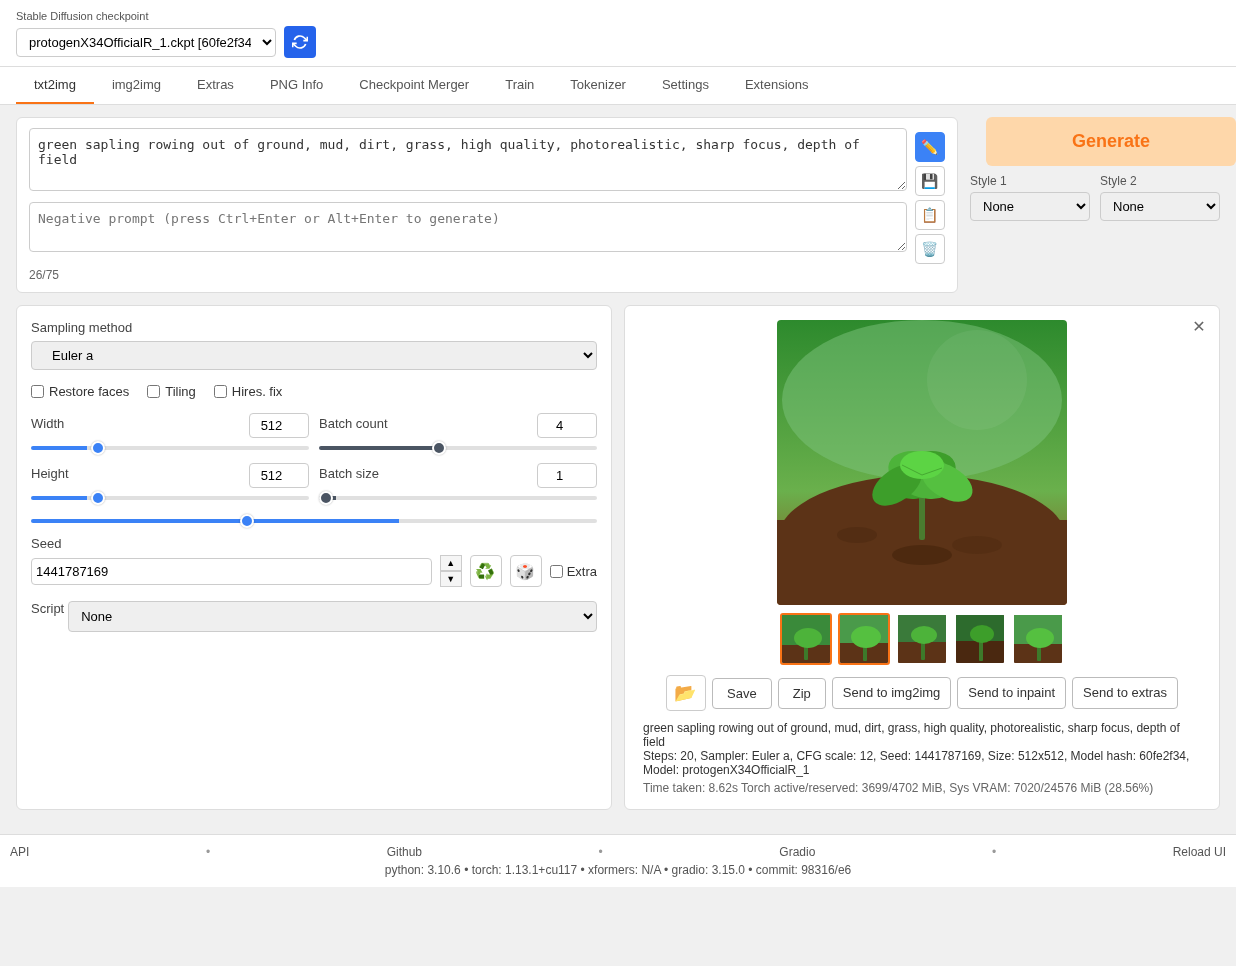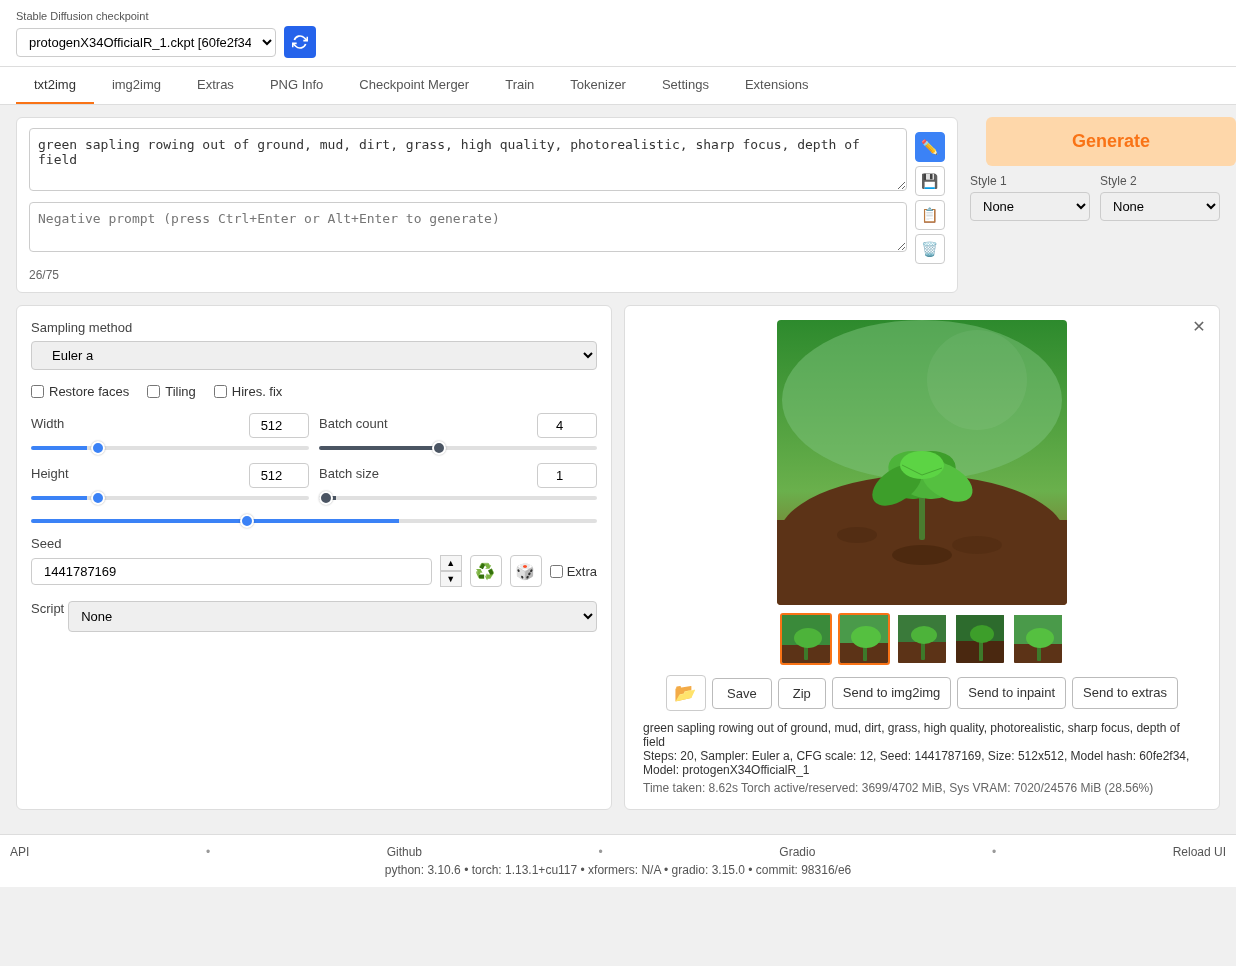--- a/index.html
+++ b/index.html
@@ -53,21 +53,21 @@
     .dim-label { font-size: 13px; color: #444; margin-bottom: 4px; }
     .dim-slider { -webkit-appearance: none; width: 100%; height: 4px; border-radius: 2px; background: linear-gradient(to right, #3b82f6 0%, #3b82f6 20%, #e0e0e0 20%); outline: none; cursor: pointer; margin-top: 4px; }
     .dim-slider::-webkit-slider-thumb { -webkit-appearance: none; width: 14px; height: 14px; border-radius: 50%; background: #3b82f6; cursor: pointer; border: 2px solid #fff; box-shadow: 0 0 2px rgba(0,0,0,0.3); }
 
     .cfg-section { margin-bottom: 10px; }
     .cfg-slider { -webkit-appearance: none; width: 100%; height: 4px; border-radius: 2px; background: linear-gradient(to right, #3b82f6 0%, #3b82f6 65%, #e0e0e0 65%); outline: none; cursor: pointer; margin-top: 4px; }
     .cfg-slider::-webkit-slider-thumb { -webkit-appearance: none; width: 14px; height: 14px; border-radius: 50%; background: #3b82f6; cursor: pointer; border: 2px solid #fff; box-shadow: 0 0 2px rgba(0,0,0,0.3); }
 
     .seed-row { display: flex; align-items: center; gap: 8px; margin-bottom: 14px; }
     .seed-label { font-size: 13px; color: #444; margin-bottom: 4px; }
-    .seed-input { flex: 1; padding: 5px 12px; border: 1px solid #ccc; border-radius: 4px; font-size: 13px; }
+    .seed-input { flex: 1; padding: 5px 4px; border: 1px solid #ccc; border-radius: 4px; font-size: 13px; }
     .seed-btn { width: 22px; height: 16px; border: 1px solid #ccc; background: #f5f5f5; cursor: pointer; font-size: 9px; display: flex; align-items: center; justify-content: center; }
     .seed-icon-btn { width: 32px; height: 32px; border: 1px solid #ccc; border-radius: 4px; background: #fff; cursor: pointer; display: flex; align-items: center; justify-content: center; font-size: 16px; }
     .extra-cb { display: flex; align-items: center; gap: 4px; font-size: 13px; }
 
     .script-row { display: flex; flex-direction: row; gap: 4px; }
     .script-select { width: 100%; padding: 6px 8px; border: 1px solid #ccc; border-radius: 4px; font-size: 13px; }
     .batch-label { font-size: 13px; color: #444; margin-bottom: 4px; }
     .batch-slider { -webkit-appearance: none; width: 100%; height: 4px; border-radius: 2px; background: linear-gradient(to right, #e0e0e0 0%); outline: none; cursor: pointer; margin-top: 4px; }
     .batch-slider::-webkit-slider-thumb { -webkit-appearance: none; width: 14px; height: 14px; border-radius: 50%; background: #4b5563; cursor: pointer; border: 2px solid #fff; box-shadow: 0 0 2px rgba(0,0,0,0.3); }
 

